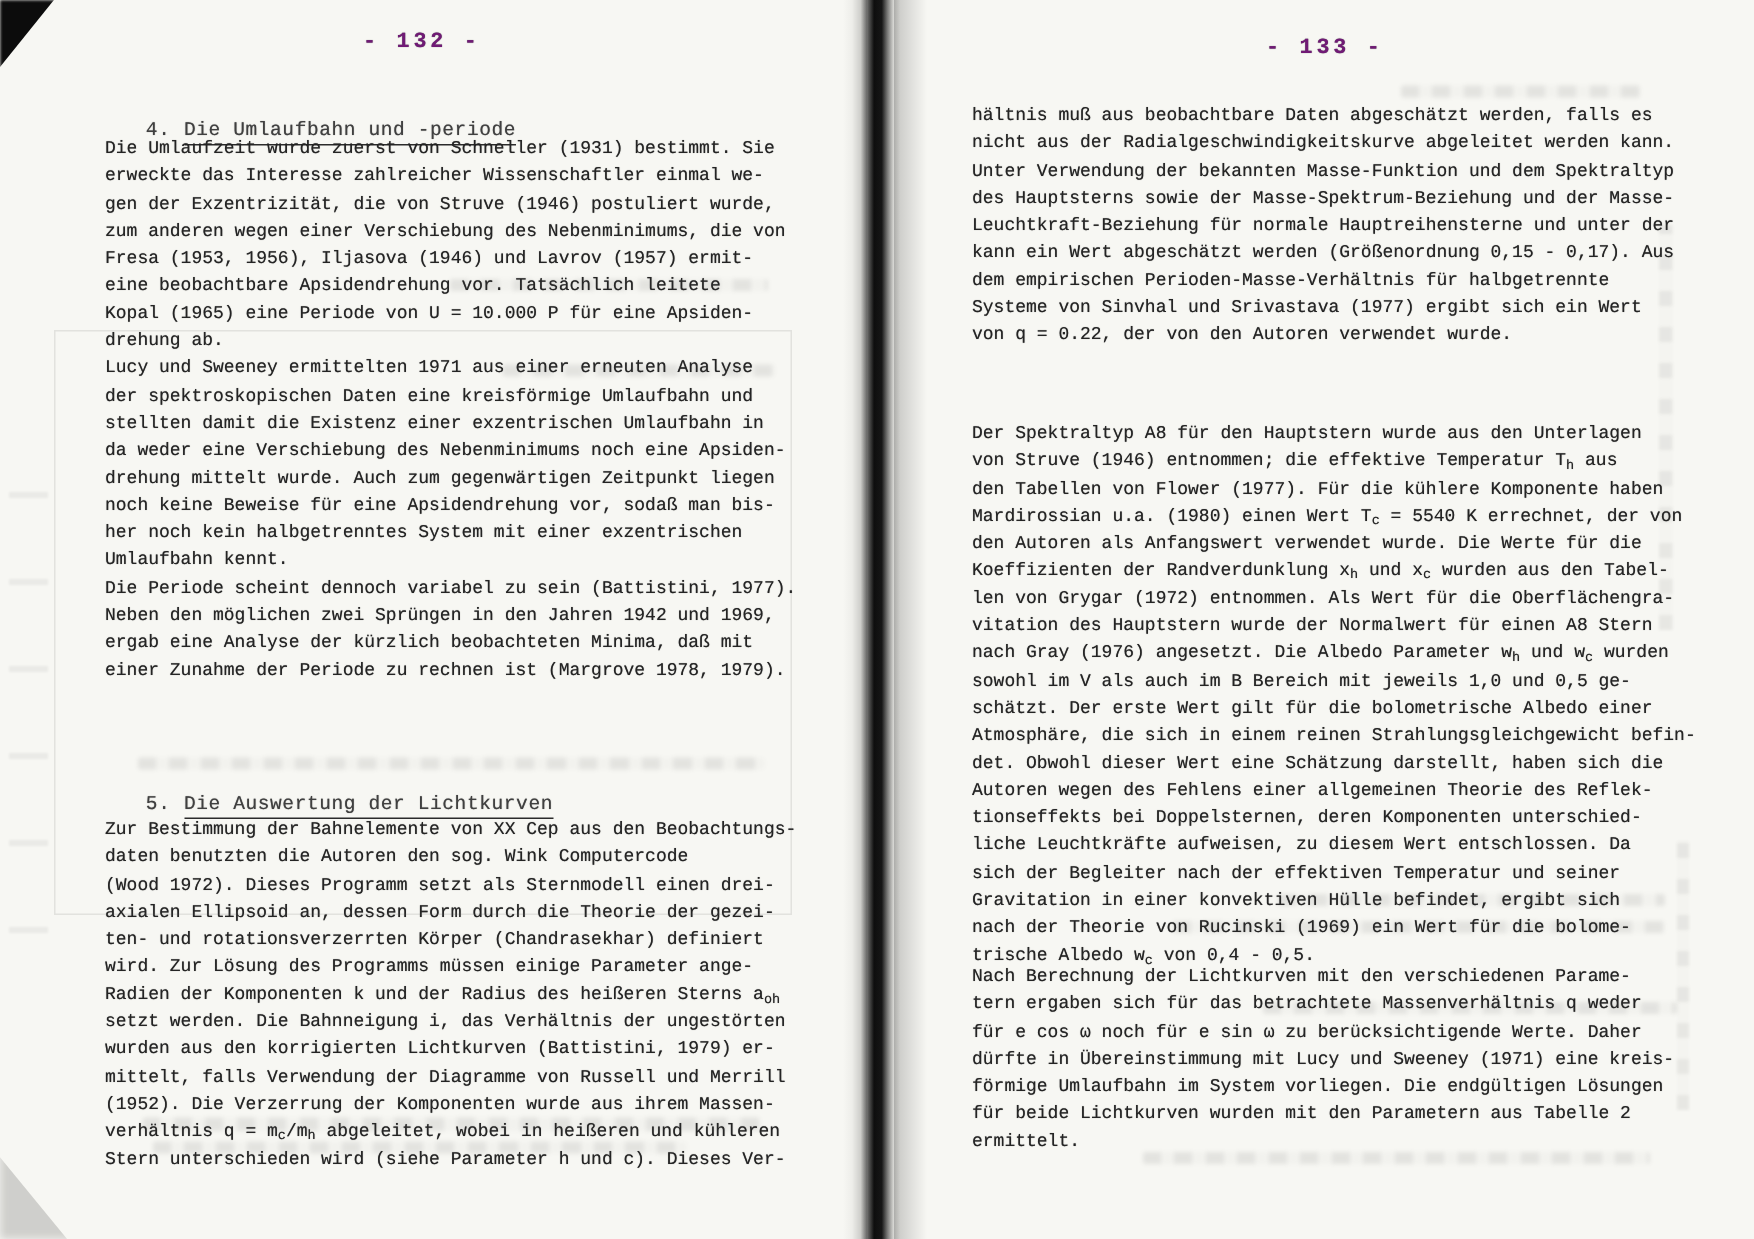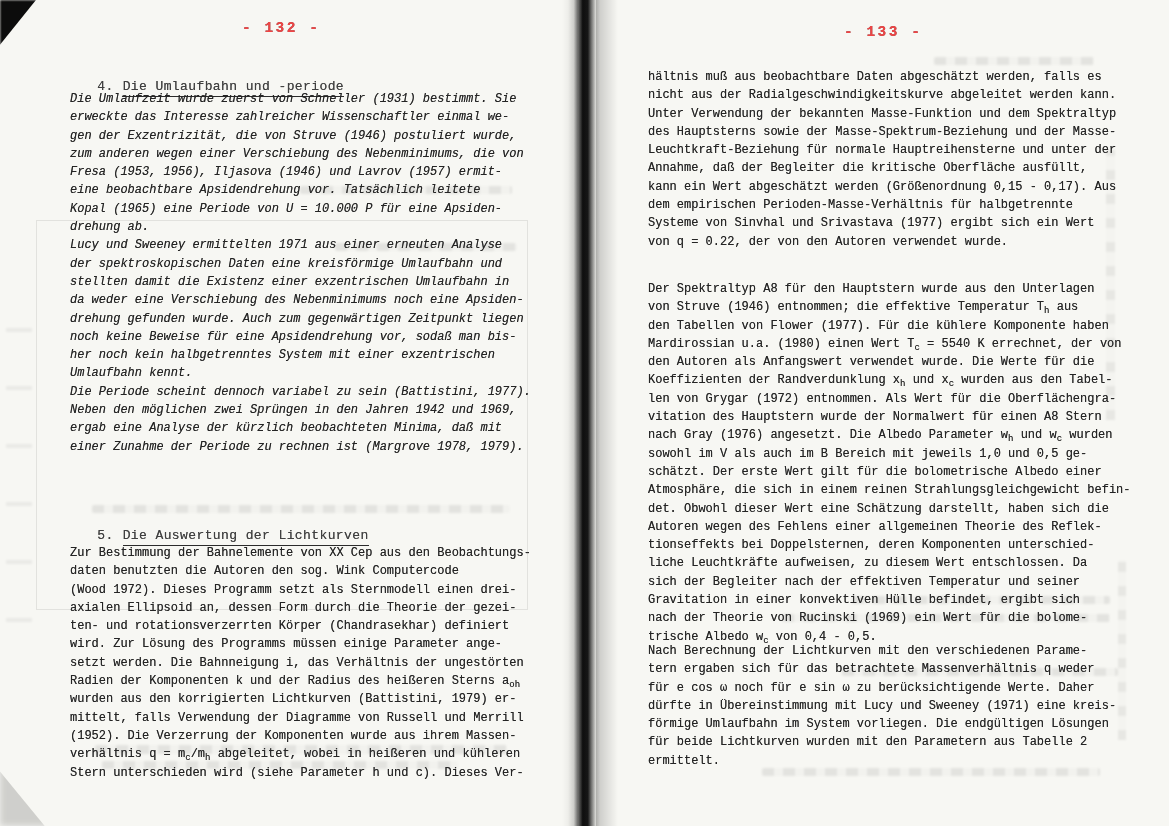--- a/index.html
+++ b/index.html
@@ -32,21 +32,21 @@
     position: absolute; left: 568px; top: 0; width: 32px; height: 826px;
     background: linear-gradient(90deg,
       rgba(0,0,0,0) 0%, rgba(0,0,0,0.10) 18%, rgba(10,10,10,0.65) 34%,
       #0e0e0e 46%, #161616 62%, rgba(20,20,20,0.55) 74%,
       rgba(0,0,0,0.14) 86%, rgba(0,0,0,0) 100%);
   }
 
   .page-header {
     position: absolute;
     font-size: 14.5px; font-weight: bold; letter-spacing: 2.5px;
-    color: #ef4444; text-shadow: 0 0 .6px rgba(20,20,20,.65);
+    color: #701a75; text-shadow: 0 0 .6px rgba(20,20,20,.65);
     white-space: pre;
   }
   .page-left  .page-header { left: 242px; top: 20px; }
   .page-right .page-header { left: 248px; top: 24px; }
 
   .heading {
     position: absolute; left: 48px;
     font-size: 13px; letter-spacing: .4px; white-space: pre;
     color: #404040; text-shadow: 0 0 .6px rgba(20,20,20,.6);
   }
@@ -57,21 +57,21 @@
 
   .body { position: absolute; }
   .body .line {
     white-space: pre;
     font-size: 12px; line-height: 18.3px; height: 18.3px;
     letter-spacing: 0px;
     color: #242424; text-shadow: 0 0 .55px rgba(25,25,25,.62);
   }
   .body .line sub { font-size: 9px; line-height: 0; vertical-align: -2.5px; }
 
-  .body-sec4 { left: 70px; top: 90px; font-style: italic; }
+  .body-sec4 { left: 70px; top: 90px; }
   .body-sec5 { left: 70px; top: 544px; }
   .rp1 { left: 52px; top: 68px; }
   .rp2 { left: 52px; top: 280px; }
   .rp3 { left: 52px; top: 642px; }
 
   
   .corner-tl {
     position: absolute; left: 0; top: 0; width: 58px; height: 52px;
     background: #0c0c0c; clip-path: polygon(0 0, 62% 0, 0 86%);
     filter: blur(1px);
@@ -131,42 +131,42 @@
         <div class="line">gen der Exzentrizität, die von Struve (1946) postuliert wurde,</div>
         <div class="line">zum anderen wegen einer Verschiebung des Nebenminimums, die von</div>
         <div class="line">Fresa (1953, 1956), Iljasova (1946) und Lavrov (1957) ermit-</div>
         <div class="line">eine beobachtbare Apsidendrehung vor. Tatsächlich leitete</div>
         <div class="line">Kopal (1965) eine Periode von U = 10.000 P für eine Apsiden-</div>
         <div class="line">drehung ab.</div>
         <div class="line">Lucy und Sweeney ermittelten 1971 aus einer erneuten Analyse</div>
         <div class="line">der spektroskopischen Daten eine kreisförmige Umlaufbahn und</div>
         <div class="line">stellten damit die Existenz einer exzentrischen Umlaufbahn in</div>
         <div class="line">da weder eine Verschiebung des Nebenminimums noch eine Apsiden-</div>
-        <div class="line">drehung gefunden wurde. Auch zum gegenwärtigen Zeitpunkt liegen</div>
+        <div class="line">drehung mittelt wurde. Auch zum gegenwärtigen Zeitpunkt liegen</div>
         <div class="line">noch keine Beweise für eine Apsidendrehung vor, sodaß man bis-</div>
         <div class="line">her noch kein halbgetrenntes System mit einer exzentrischen</div>
         <div class="line">Umlaufbahn kennt.</div>
         <div class="line">Die Periode scheint dennoch variabel zu sein (Battistini, 1977).</div>
         <div class="line">Neben den möglichen zwei Sprüngen in den Jahren 1942 und 1969,</div>
         <div class="line">ergab eine Analyse der kürzlich beobachteten Minima, daß mit</div>
         <div class="line">einer Zunahme der Periode zu rechnen ist (Margrove 1978, 1979).</div>
       </div>
 
     <div class="heading heading-5">
       <span class="sec-num">5.</span><span class="sec-title">Die Auswertung der Lichtkurven</span>
     </div>
     <div class="body body-sec5">
         <div class="line">Zur Bestimmung der Bahnelemente von XX Cep aus den Beobachtungs-</div>
         <div class="line">daten benutzten die Autoren den sog. Wink Computercode</div>
         <div class="line">(Wood 1972). Dieses Programm setzt als Sternmodell einen drei-</div>
         <div class="line">axialen Ellipsoid an, dessen Form durch die Theorie der gezei-</div>
         <div class="line">ten- und rotationsverzerrten Körper (Chandrasekhar) definiert</div>
         <div class="line">wird. Zur Lösung des Programms müssen einige Parameter ange-</div>
+        <div class="line">Radien der Komponenten k und der Radius des heißeren Sterns a<sub>oh</sub></div>
         <div class="line">setzt werden. Die Bahnneigung i, das Verhältnis der ungestörten</div>
-        <div class="line">Radien der Komponenten k und der Radius des heißeren Sterns a<sub>oh</sub></div>
         <div class="line">wurden aus den korrigierten Lichtkurven (Battistini, 1979) er-</div>
         <div class="line">mittelt, falls Verwendung der Diagramme von Russell und Merrill</div>
         <div class="line">(1952). Die Verzerrung der Komponenten wurde aus ihrem Massen-</div>
         <div class="line">verhältnis q = m<sub>c</sub>/m<sub>h</sub> abgeleitet, wobei in heißeren und kühleren</div>
         <div class="line">Stern unterschieden wird (siehe Parameter h und c). Dieses Ver-</div>
       </div>
 
     <div class="bleed-box"></div>
     <div class="ghost-ticks"></div>
   </div>
@@ -175,21 +175,20 @@
 
   <div class="page page-right">
     <div class="page-header">- 133 -</div>
 
     <div class="body rp1">
         <div class="line">hältnis muß aus beobachtbare Daten abgeschätzt werden, falls es</div>
         <div class="line">nicht aus der Radialgeschwindigkeitskurve abgeleitet werden kann.</div>
         <div class="line">Unter Verwendung der bekannten Masse-Funktion und dem Spektraltyp</div>
         <div class="line">des Hauptsterns sowie der Masse-Spektrum-Beziehung und der Masse-</div>
         <div class="line">Leuchtkraft-Beziehung für normale Hauptreihensterne und unter der</div>
-        <div class="line">Annahme, daß der Begleiter die kritische Oberfläche ausfüllt,</div>
         <div class="line">kann ein Wert abgeschätzt werden (Größenordnung 0,15 - 0,17). Aus</div>
         <div class="line">dem empirischen Perioden-Masse-Verhältnis für halbgetrennte</div>
         <div class="line">Systeme von Sinvhal und Srivastava (1977) ergibt sich ein Wert</div>
         <div class="line">von q = 0.22, der von den Autoren verwendet wurde.</div>
       </div>
     <div class="body rp2">
         <div class="line">Der Spektraltyp A8 für den Hauptstern wurde aus den Unterlagen</div>
         <div class="line">von Struve (1946) entnommen; die effektive Temperatur T<sub>h</sub> aus</div>
         <div class="line">den Tabellen von Flower (1977). Für die kühlere Komponente haben</div>
         <div class="line">Mardirossian u.a. (1980) einen Wert T<sub>c</sub> = 5540 K errechnet, der von</div>

